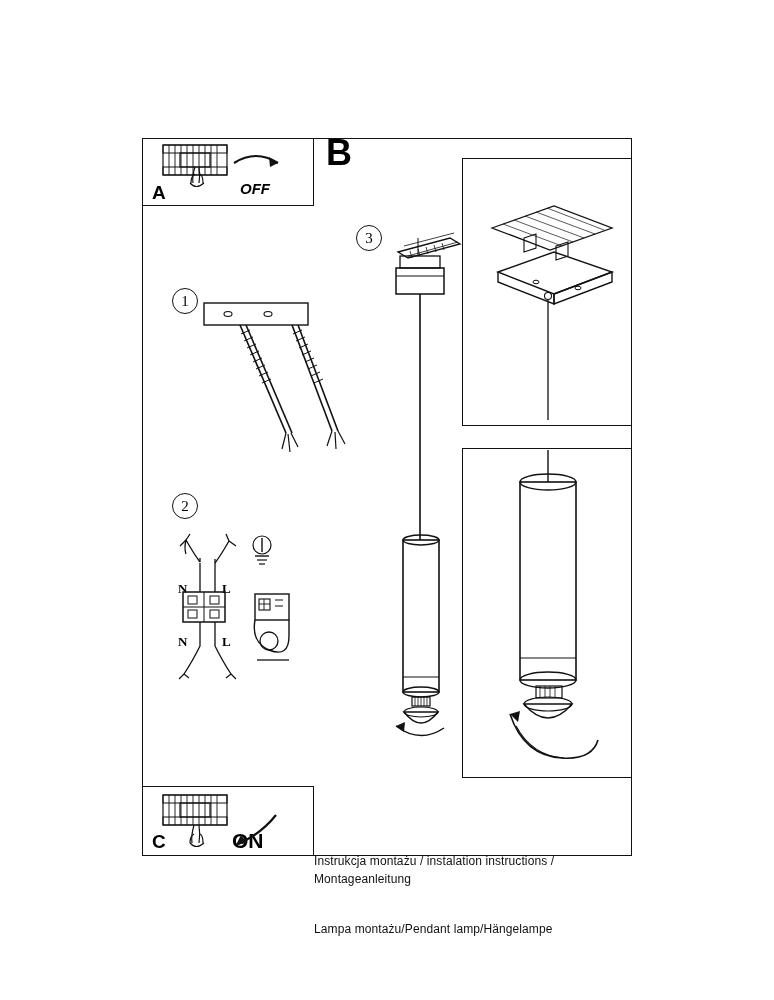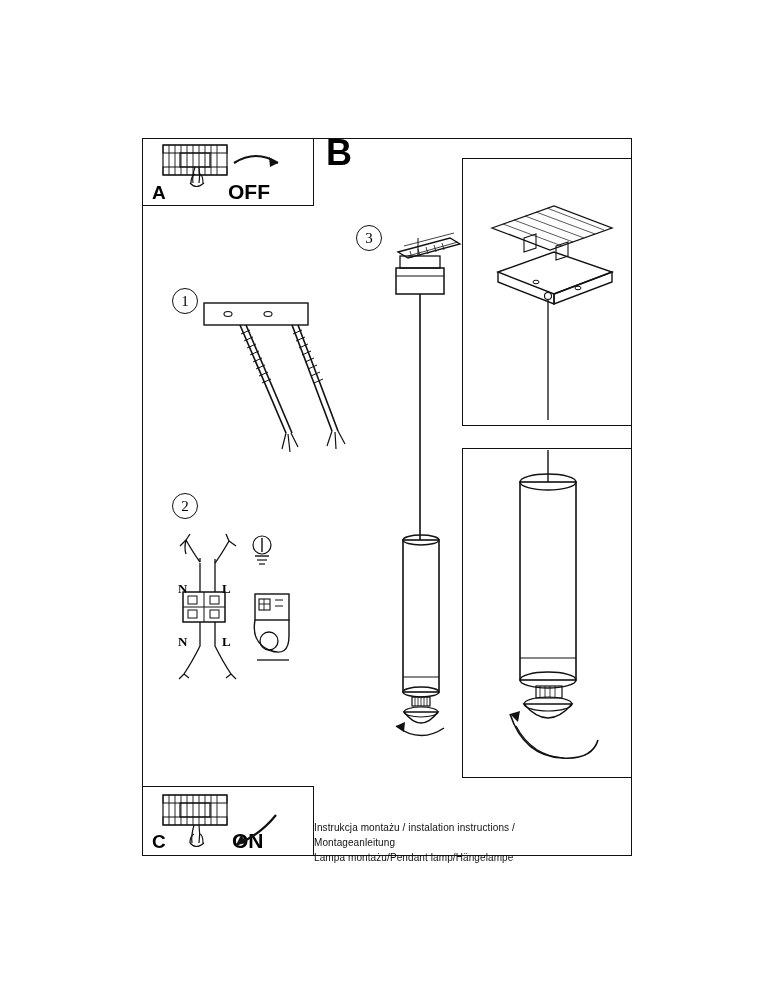--- a/index.html
+++ b/index.html
@@ -32,21 +32,21 @@
   #panel-bottom { left:462px; top:448px; width:170px; height:330px; }
 
   .label {
     position:absolute;
     font-weight:bold;
     line-height:1;
     white-space:nowrap;
   }
 
   #label-A { left:152px; top:183px; font-size:19px; }
-  #label-OFF { left:228px; top:181px; font-size:21px; }
+  #label-OFF { left:240px; top:181px; font-size:15px;font-style:italic; }
   #label-C { left:152px; top:832px; font-size:19px; }
   #label-ON { left:232px; top:830px; font-size:21px; }
   #label-B { left:326px; top:135px; font-size:36px; font-weight:bold; }
 
   .step-circle {
     position:absolute;
     width:26px; height:26px;
     border:1.6px solid #111;
     border-radius:50%;
     display:flex; align-items:center; justify-content:center;
@@ -64,21 +64,21 @@
     font-weight:bold;
     font-family:"Liberation Serif", serif;
   }
   #t-n1 { left:178px; top:581px; }
   #t-l1 { left:222px; top:581px; }
   #t-n2 { left:178px; top:634px; }
   #t-l2 { left:222px; top:634px; }
 
   
   #footer { position:absolute; left:314px; top:820px; width:260px; }
-  #footer div { font-size:10px; line-height:1.5; color:#111; letter-spacing:0.1px; }
+  #footer div { font-size:12px; line-height:1.5; color:#111; letter-spacing:0.1px;margin-top:32px; }
 
   svg { position:absolute; left:0; top:0; overflow:visible; }
   .ln { stroke:#111; fill:none; }
 </style>
 </head>
 <body>
 
 <div id="sheet">
 
   <div class="frame" id="outer-frame"></div>

